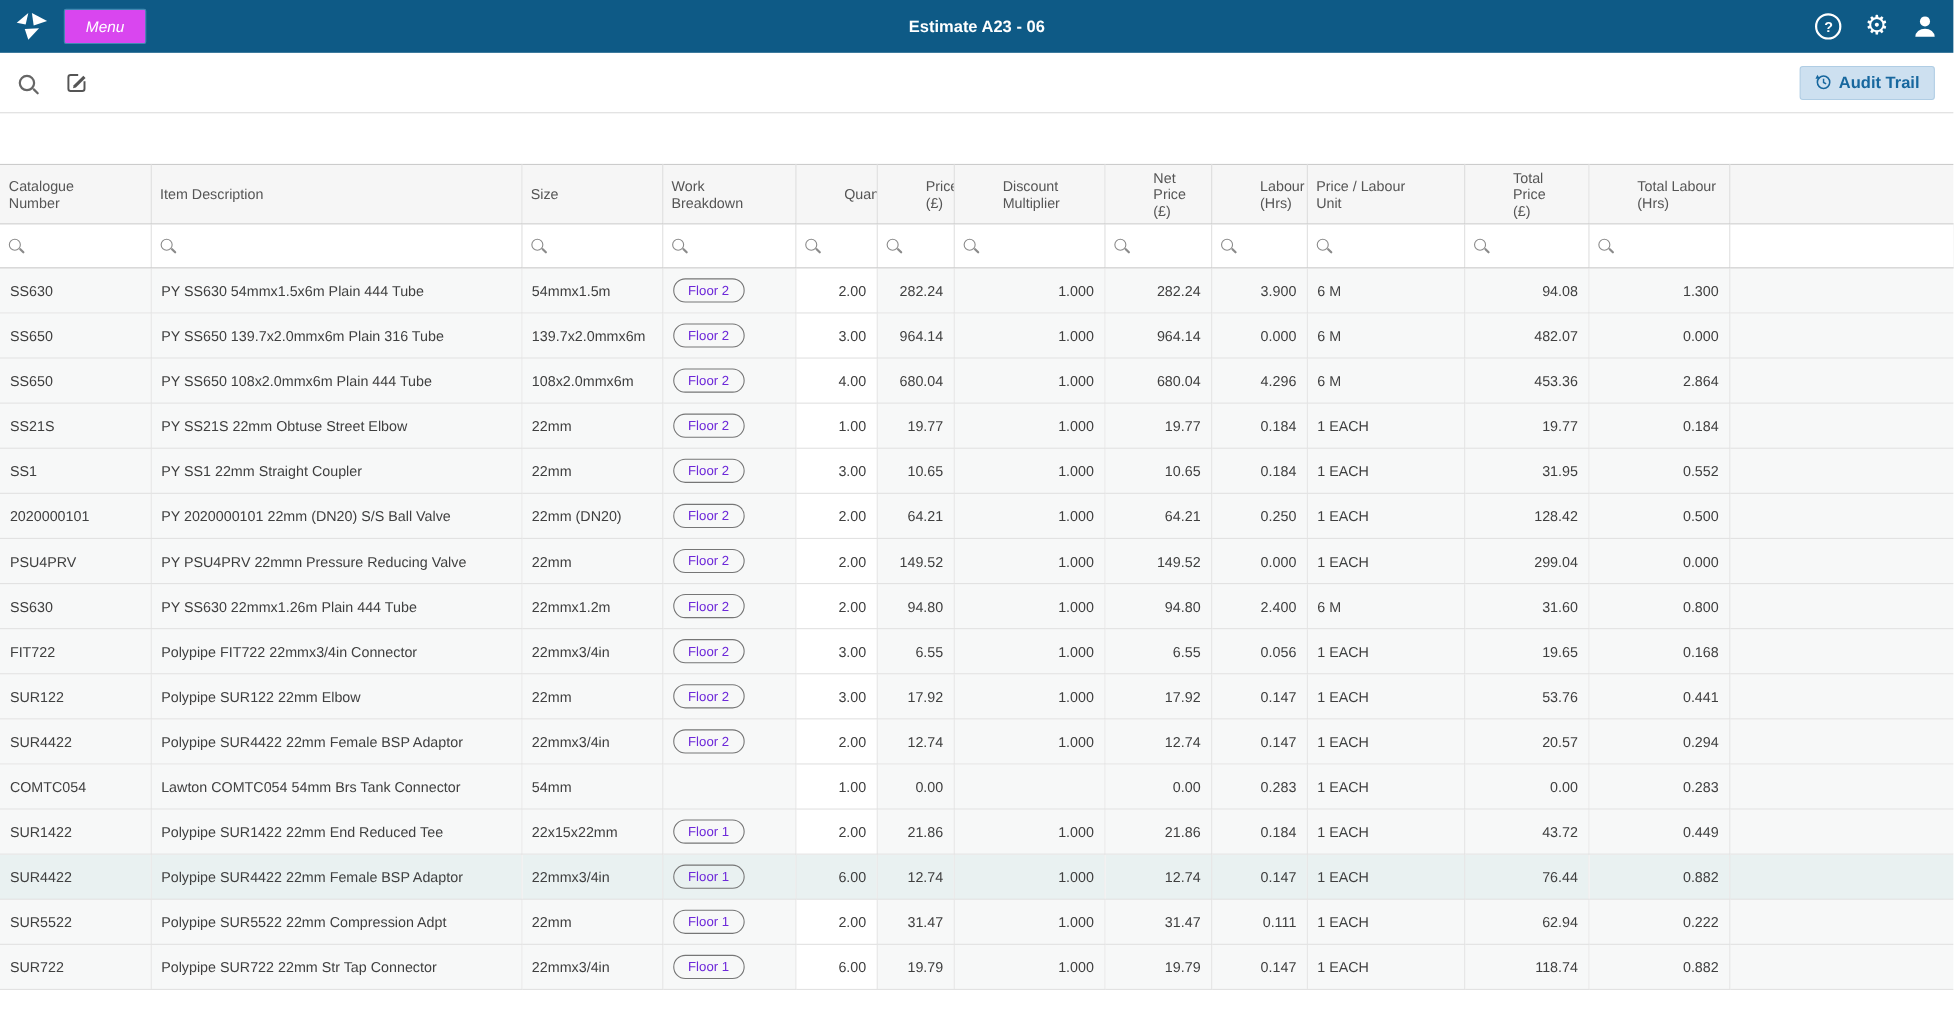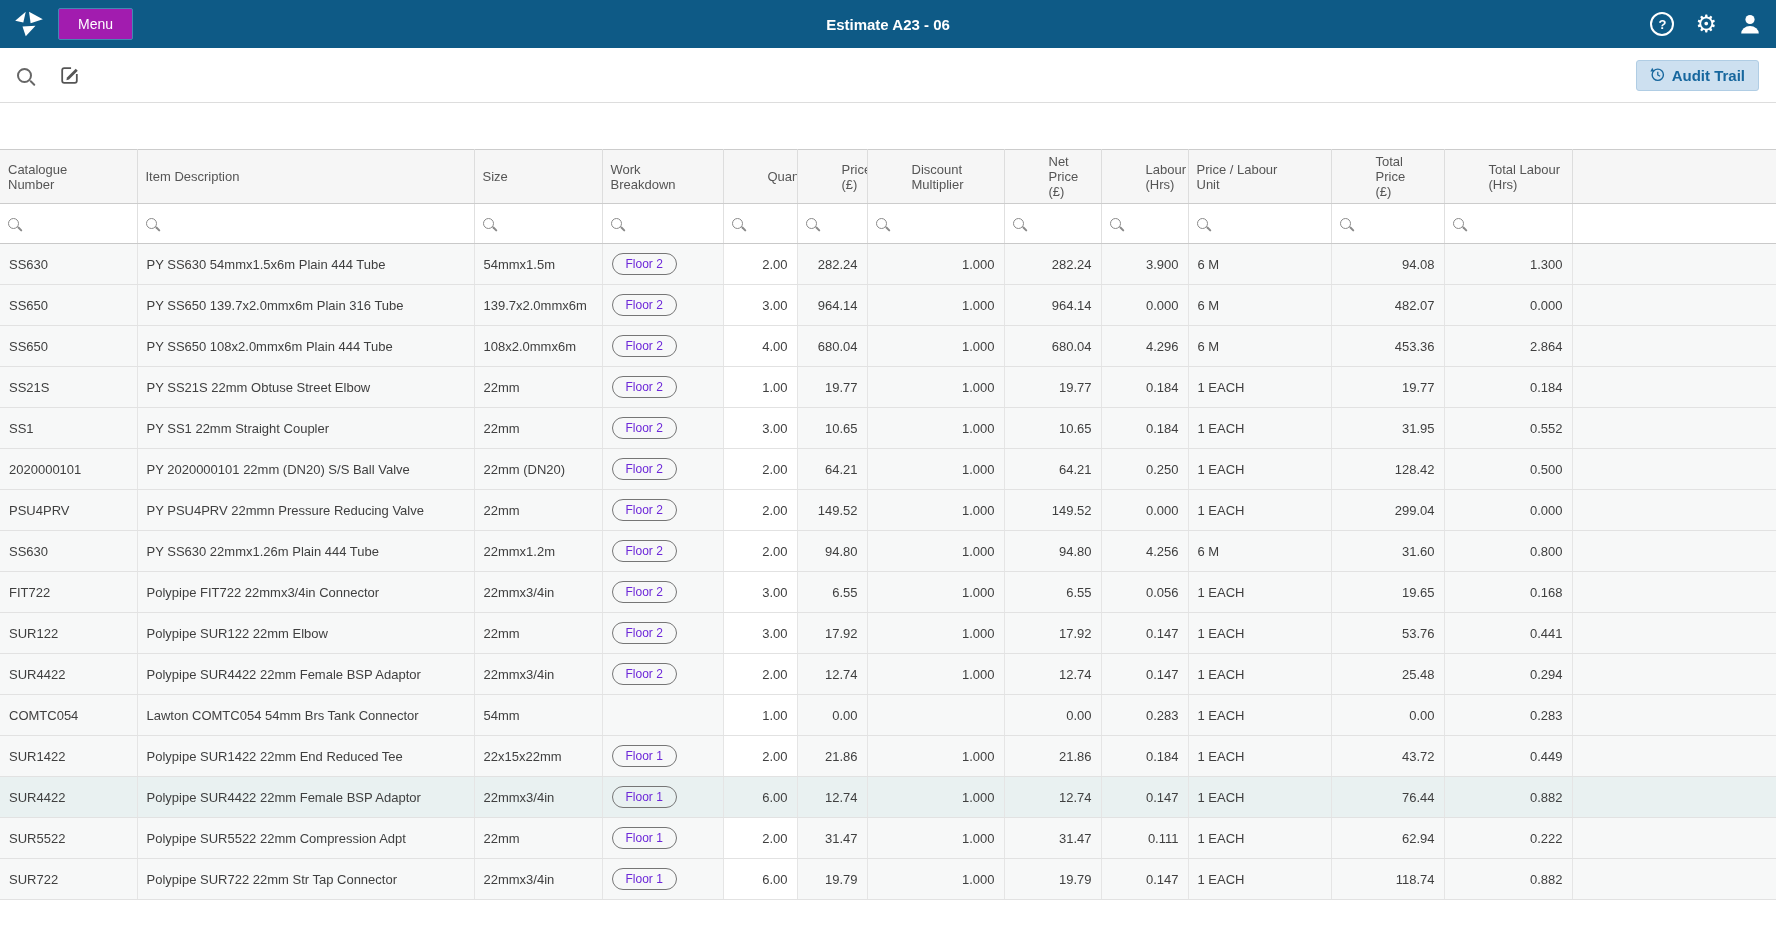--- a/index.html
+++ b/index.html
@@ -8,22 +8,22 @@
     font-family:"Liberation Sans",sans-serif;color:#444;
     -webkit-font-smoothing:antialiased;
   }
   
   .topbar{
     height:48px;background:#0e5a86;display:flex;align-items:center;
     position:relative;padding:0 14px;color:#fff;
   }
   .logo{display:flex;align-items:center;margin-right:14px;cursor:pointer;}
   .menu-btn{
-    background:#a21caf;border:1px solid #4289b2;color:#fff;
-    font-family:inherit;font-size:14px;padding:7px 19px;border-radius:2px;cursor:pointer;
+    background:#d946ef;border:1px solid #4289b2;color:#fff;
+    font-family:inherit;font-size:14px;padding:7px 19px;border-radius:2px;cursor:pointer;font-style:italic;
   }
   .topbar-title{
     position:absolute;left:0;right:0;text-align:center;
     font-size:15px;font-weight:bold;color:#fff;pointer-events:none;
   }
   .topbar-right{margin-left:auto;display:flex;align-items:center;gap:21px;z-index:2;}
   .help-circle{
     width:20px;height:20px;border:2px solid #fff;border-radius:50%;
     display:flex;align-items:center;justify-content:center;
     font-size:13px;font-weight:bold;color:#fff;cursor:pointer;
@@ -293,21 +293,21 @@
         </tr>
         <tr>
           <td class="">SS630</td>
           <td class="">PY SS630 22mmx1.26m Plain 444 Tube</td>
           <td class="">22mmx1.2m</td>
           <td class=""><span class="pill">Floor 2</span></td>
           <td class="a-r editable">2.00</td>
           <td class="a-r">94.80</td>
           <td class="a-r">1.000</td>
           <td class="a-r">94.80</td>
-          <td class="a-r">4.256</td>
+          <td class="a-r">2.400</td>
           <td class="">6 M</td>
           <td class="a-r">31.60</td>
           <td class="a-r">0.800</td>
           <td class=""></td>
         </tr>
         <tr>
           <td class="">FIT722</td>
           <td class="">Polypipe FIT722 22mmx3/4in Connector</td>
           <td class="">22mmx3/4in</td>
           <td class=""><span class="pill">Floor 2</span></td>
@@ -340,21 +340,21 @@
           <td class="">SUR4422</td>
           <td class="">Polypipe SUR4422 22mm Female BSP Adaptor</td>
           <td class="">22mmx3/4in</td>
           <td class=""><span class="pill">Floor 2</span></td>
           <td class="a-r editable">2.00</td>
           <td class="a-r">12.74</td>
           <td class="a-r">1.000</td>
           <td class="a-r">12.74</td>
           <td class="a-r">0.147</td>
           <td class="">1 EACH</td>
-          <td class="a-r">25.48</td>
+          <td class="a-r">20.57</td>
           <td class="a-r">0.294</td>
           <td class=""></td>
         </tr>
         <tr>
           <td class="">COMTC054</td>
           <td class="">Lawton COMTC054 54mm Brs Tank Connector</td>
           <td class="">54mm</td>
           <td class=""></td>
           <td class="a-r editable">1.00</td>
           <td class="a-r">0.00</td>

